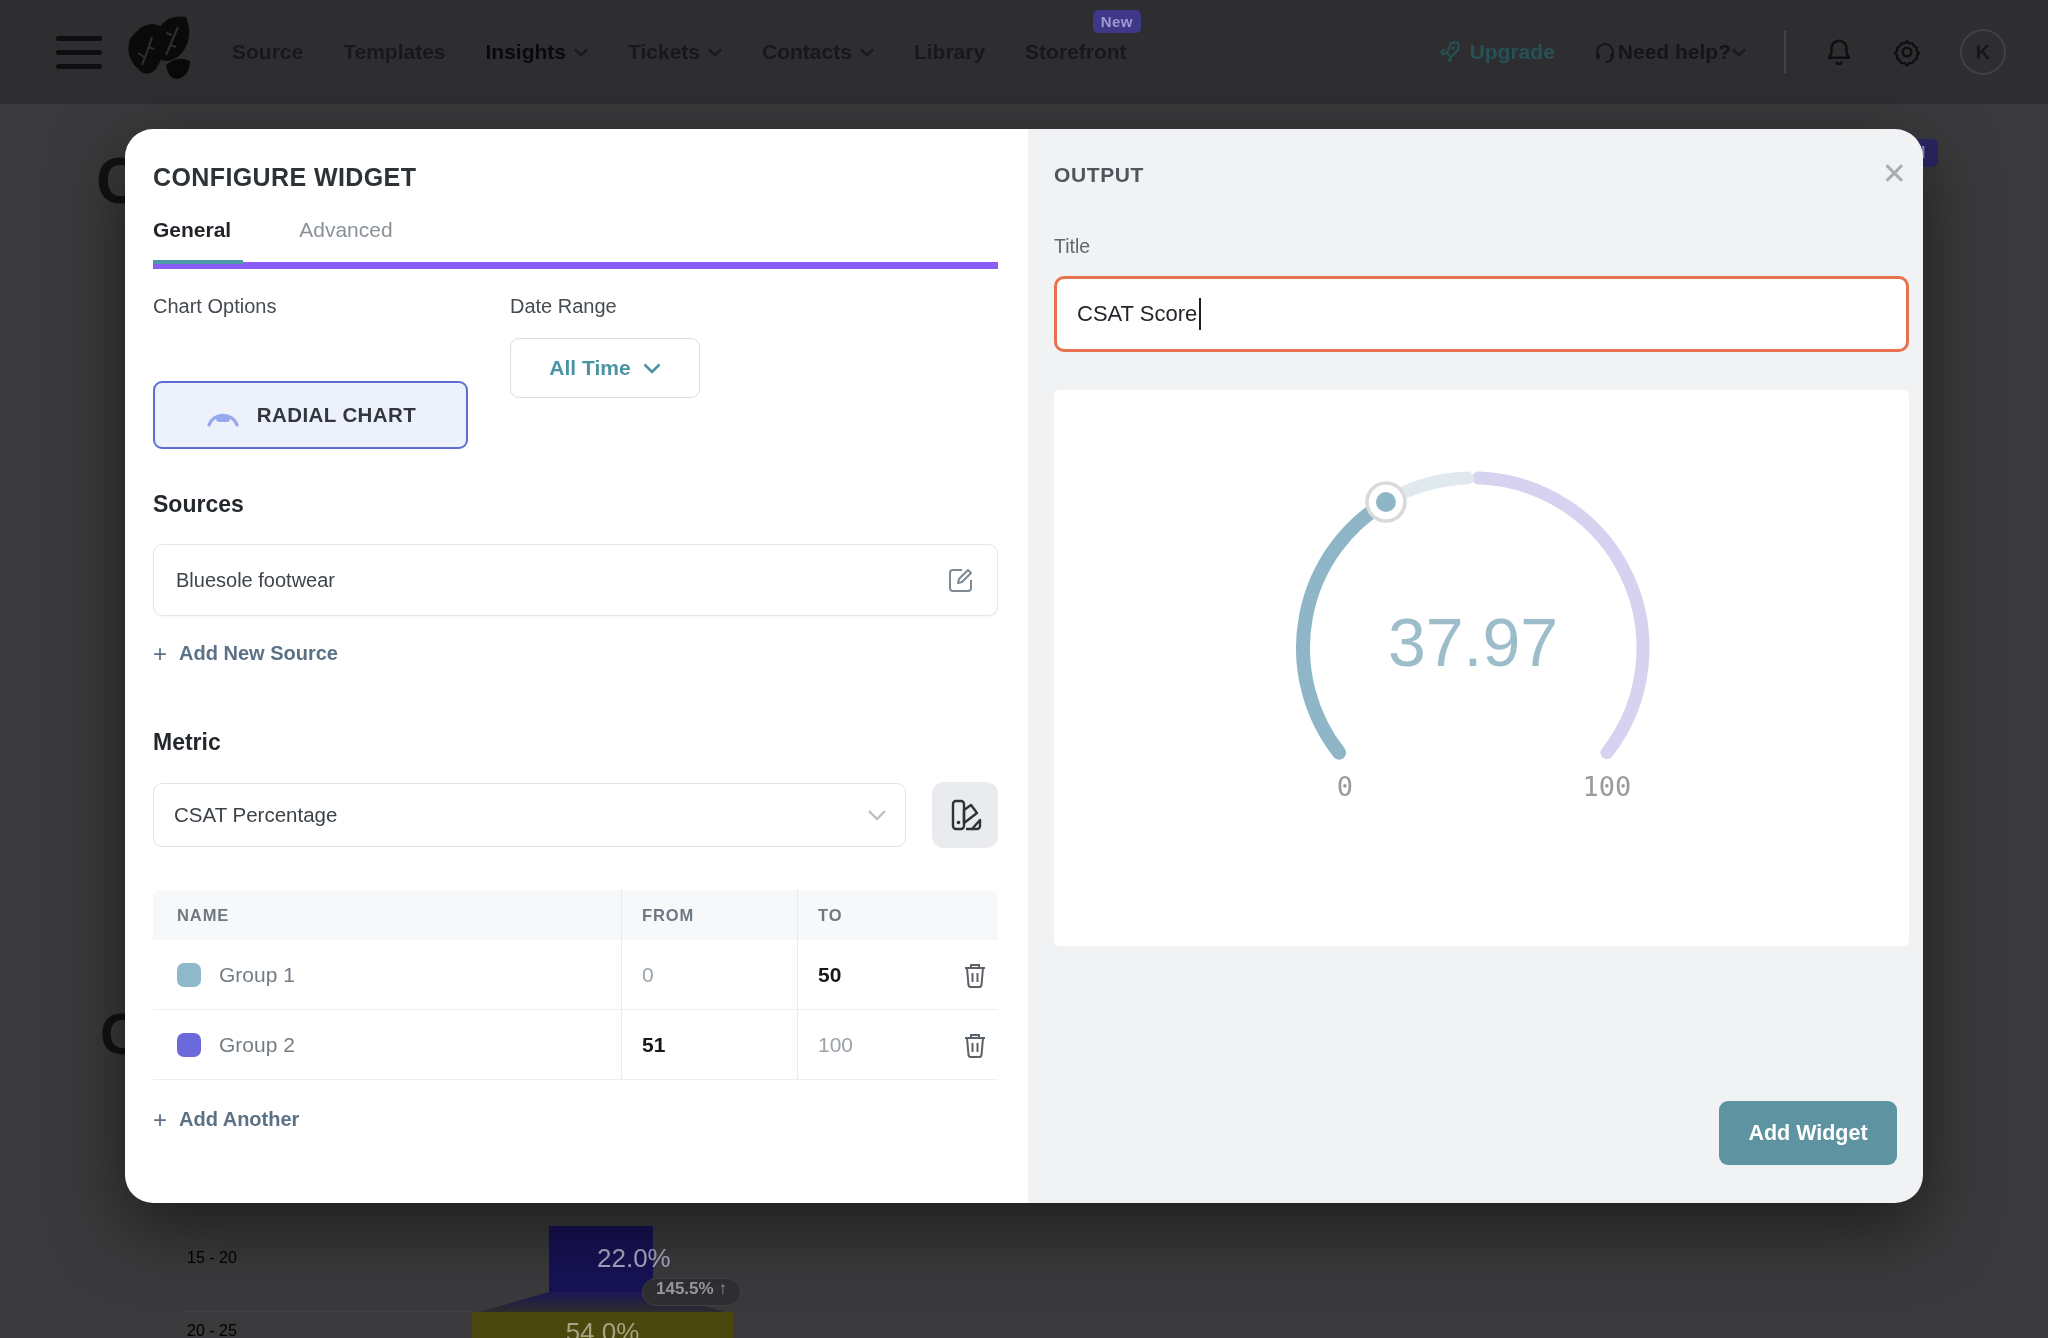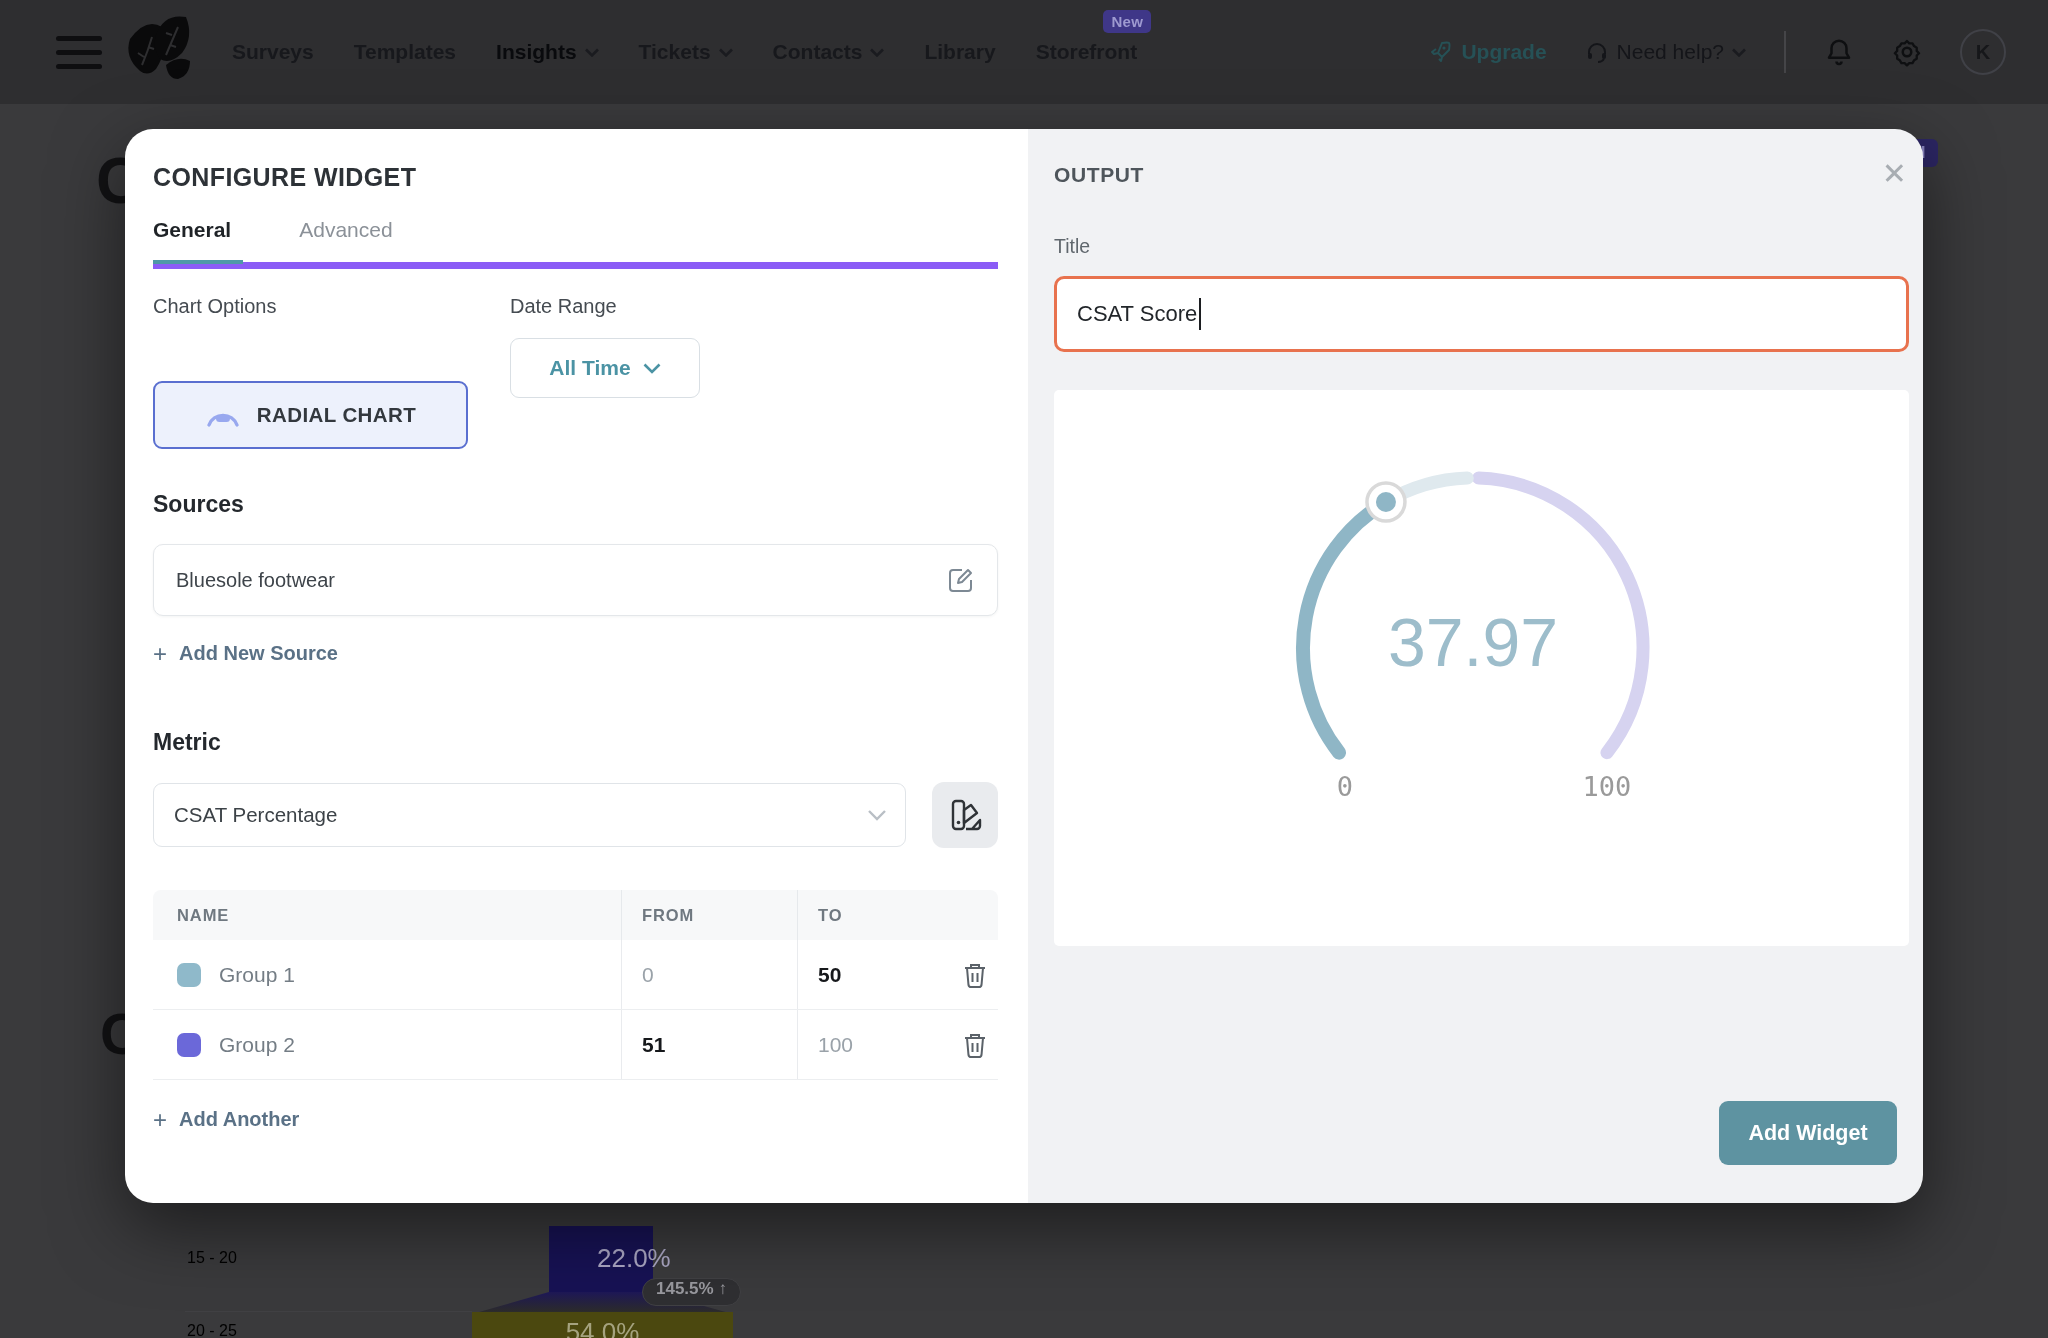--- a/index.html
+++ b/index.html
@@ -26,21 +26,21 @@
   .nav-chevron { width:14px; height:9px; }
   .nav-chevron polyline { fill:none; stroke:#1a1b1f; stroke-width:2.5; }
   .badge-wrap { position:relative; }
   .new-badge {
     position:absolute; top:-30px; right:-14px;
     background:#3f3788; color:#9e9ad0; font-size:15px; font-weight:700;
     padding:3px 8px; border-radius:5px; letter-spacing:.3px;
   }
   .nav-right { margin-left:auto; display:flex; align-items:center; gap:38px; }
   .upgrade { display:flex; align-items:center; gap:9px; font-size:21px; font-weight:700; color:#265156; }
-  .need-help { display:flex; align-items:center; gap:8px; font-size:21px; font-weight:400; color:#141519; }
+  .need-help { display:flex; align-items:center; gap:1px; font-size:21px; font-weight:700; color:#141519; }
   .nav-divider { width:2px; height:42px; background:#454548; }
   .icon-btn { display:flex; align-items:center; justify-content:center; }
   .avatar {
     width:46px; height:46px; border-radius:50%; border:2px solid #404147;
     display:flex; align-items:center; justify-content:center;
     color:#16171a; font-size:20px; font-weight:700; background:#2e2e30;
   }
 
   .bg-letter { position:absolute; font-weight:700; color:#121214; z-index:1; }
   .bg-letter.top { left:96px; top:144px; font-size:64px; }
@@ -174,21 +174,21 @@
     <svg width="74" height="78" viewBox="0 0 74 78">
       <path d="M8 28 Q24 6 40 16 Q46 40 34 58 Q26 66 18 60 Q2 46 8 28Z" fill="#0a0a0b"></path>
       <path d="M34 24 Q42 2 64 6 Q72 26 60 42 Q48 54 38 48 Q30 36 34 24Z" fill="#0a0a0b"></path>
       <path d="M44 54 Q56 44 68 50 Q68 64 56 68 Q46 68 44 54Z" fill="#0a0a0b"></path>
       <path d="M20 54 Q26 40 30 26 M22 46 L16 42 M26 36 L32 38" stroke="#2e2e30" stroke-width="2" fill="none"></path>
       <path d="M44 44 Q50 30 56 16 M48 34 L54 36 M50 24 L44 22" stroke="#2e2e30" stroke-width="2" fill="none"></path>
     </svg>
   </div>
   <div class="nav-menu">
     <div class="nav-item">
-        <span>Surveys</span>
+        <span>Source</span>
       </div>
     <div class="nav-item">
         <span>Templates</span>
       </div>
     <div class="nav-item active">
       <span>Insights</span>
       <svg class="nav-chevron" viewBox="0 0 14 9">
           <polyline points="1,1.5 7,7.5 13,1.5"></polyline>
         </svg>
     </div>

